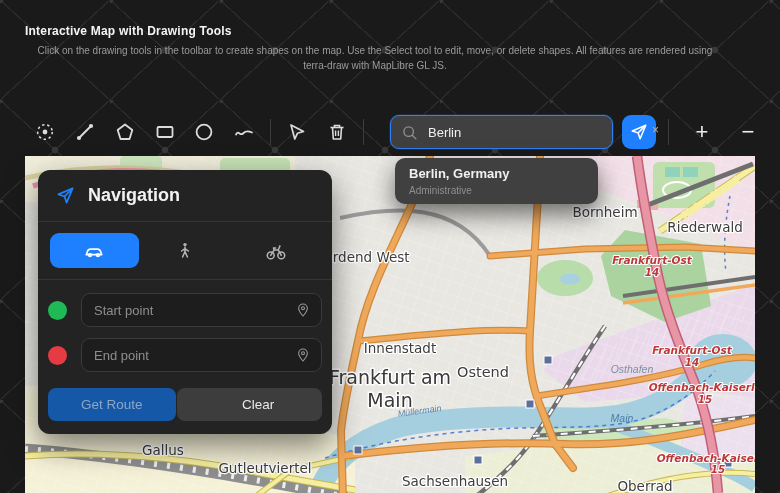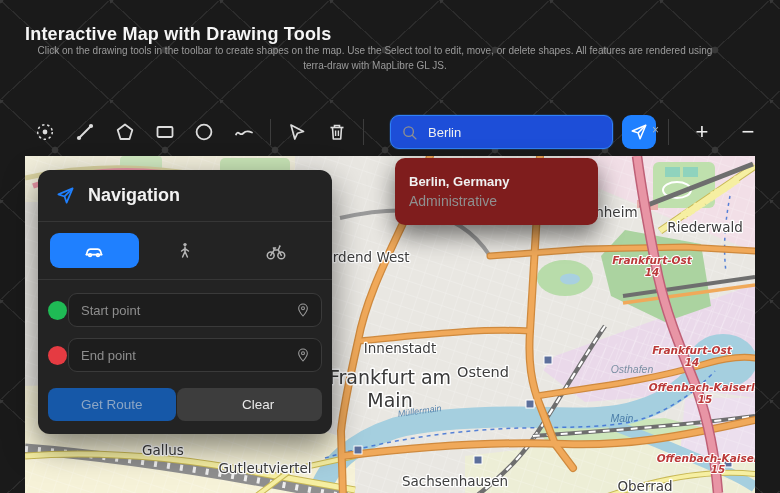--- a/index.html
+++ b/index.html
@@ -7,43 +7,43 @@
     width:780px;height:493px;overflow:hidden;position:relative;
     font-family:"Liberation Sans",sans-serif;
     background-color:#1a1a1a;
     background-image:
       radial-gradient(circle at 0px 0px, #383838 0 2.8px, transparent 3.8px),
       radial-gradient(circle at 55px 50px, #383838 0 2.8px, transparent 3.8px),
       linear-gradient(to top right, transparent calc(50% - 0.6px), #2b2b2b calc(50% - 0.6px) calc(50% + 0.6px), transparent calc(50% + 0.6px)),
       linear-gradient(to bottom right, transparent calc(50% - 0.6px), #2b2b2b calc(50% - 0.6px) calc(50% + 0.6px), transparent calc(50% + 0.6px));
     background-size:110px 100px;
   }
-  .page-title{position:absolute;left:25px;top:24px;font-size:18px;font-weight:700;color:#f5f5f5;letter-spacing:.2px;}
+  .page-title{position:absolute;left:25px;top:24px;font-size:12px;font-weight:700;color:#f5f5f5;letter-spacing:.2px;}
   .page-desc{position:absolute;left:25px;top:44px;width:700px;font-size:10px;line-height:1.45;color:#9b9b9b;text-align:center;}
   .toolbar{position:absolute;left:25px;top:111px;width:742px;height:42px;display:flex;align-items:center;}
   .tool-btn{width:40px;height:40px;display:flex;align-items:center;justify-content:center;background:transparent;border:none;color:#dcdcdc;padding:0;cursor:pointer;}
   .tb-divider{width:1px;height:26px;background:#3d3d3d;margin:0 6px;flex:none;}
-  .search-box{margin-left:20px;width:201px;height:32px;border:1.5px solid #2f81f7;border-radius:9px;display:flex;align-items:center;padding:0 10px;background:#1d4ed8;box-shadow:0 0 0 1px rgba(47,129,247,.18);flex:none;}
+  .search-box{margin-left:20px;width:201px;height:32px;border:1.5px solid #2f81f7;border-radius:9px;display:flex;align-items:center;padding:0 10px;background:#404040;box-shadow:0 0 0 1px rgba(47,129,247,.18);flex:none;}
   .search-box input{background:transparent;border:none;outline:none;color:#f0f0f0;font-size:13px;width:140px;margin-left:8px;font-family:"Liberation Sans",sans-serif;}
   .nav-toggle{margin-left:9px;width:34px;height:34px;border-radius:9px;background:#1f80ff;border:none;color:#fff;display:flex;align-items:center;justify-content:center;position:relative;flex:none;cursor:pointer;}
   .clear-x{position:absolute;right:-3px;top:9px;color:#a9b4bf;font-size:12px;line-height:1;}
   .zoom-btn{width:38px;height:38px;background:transparent;border:none;color:#ececec;font-size:22px;font-weight:400;display:flex;align-items:center;justify-content:center;cursor:pointer;flex:none;}
   .zoom-in{margin-left:8px;} .zoom-out{margin-left:8px;}
   .map-wrap{position:absolute;left:25px;top:156px;width:730px;height:337px;border-radius:0;overflow:hidden;background:#e9e7e2;z-index:1;}
-  .dropdown{position:absolute;left:395px;top:158px;width:175px;background:#7f1d1d;border-radius:10px;box-shadow:0 10px 24px rgba(0,0,0,.55);padding:16px 14px;z-index:30;}
+  .dropdown{position:absolute;left:395px;top:158px;width:175px;background:#404040;border-radius:10px;box-shadow:0 10px 24px rgba(0,0,0,.55);padding:8px 14px;z-index:30;}
   .dd-primary{font-size:13px;font-weight:600;color:#f0f0f0;}
-  .dd-secondary{font-size:14px;color:#8f8f8f;margin-top:4px;}
+  .dd-secondary{font-size:10px;color:#8f8f8f;margin-top:4px;}
   .nav-panel{position:absolute;left:38px;top:170px;width:294px;background:#232323;border-radius:12px;box-shadow:0 12px 32px rgba(0,0,0,.5);z-index:20;}
   .np-header{display:flex;align-items:center;gap:13px;padding:15px 18px;border-bottom:1px solid #363636;}
   .np-title{font-size:18px;font-weight:700;color:#f2f2f2;}
   .np-tabs{display:flex;gap:2px;padding:11px 12px;border-bottom:1px solid #363636;}
   .np-tab{flex:1;height:35px;border-radius:9px;background:transparent;border:none;color:#b5b5b5;display:flex;align-items:center;justify-content:center;cursor:pointer;}
   .np-tab.active{background:#1f80ff;color:#fff;}
   .np-inputs{padding:13px 10px 2px 10px;}
-  .np-row{display:flex;align-items:center;gap:1px;margin-bottom:11px;}
+  .np-row{display:flex;align-items:center;gap:14px;margin-bottom:11px;}
   .dot{width:19px;height:19px;border-radius:50%;flex:none;}
   .dot-start{background:#1fba55;}
   .dot-end{background:#e53b42;}
   .np-input{flex:1;height:32px;background:#1d1d1d;border:1px solid #3a3a3a;border-radius:9px;display:flex;align-items:center;padding:0 10px;}
   .np-input input{flex:1;background:transparent;border:none;outline:none;color:#e8e8e8;font-size:13px;font-family:"Liberation Sans",sans-serif;}
   .np-input input::placeholder{color:#8e8e8e;}
   .pin{color:#9a9a9a;display:flex;}
   .np-buttons{display:flex;gap:1px;padding:3px 10px 13px 10px;}
   .btn{height:33px;border:none;border-radius:8px;font-size:13.5px;flex:1;cursor:pointer;font-family:"Liberation Sans",sans-serif;}
   .btn-route{background:#1658a8;color:#8da6c4;}

